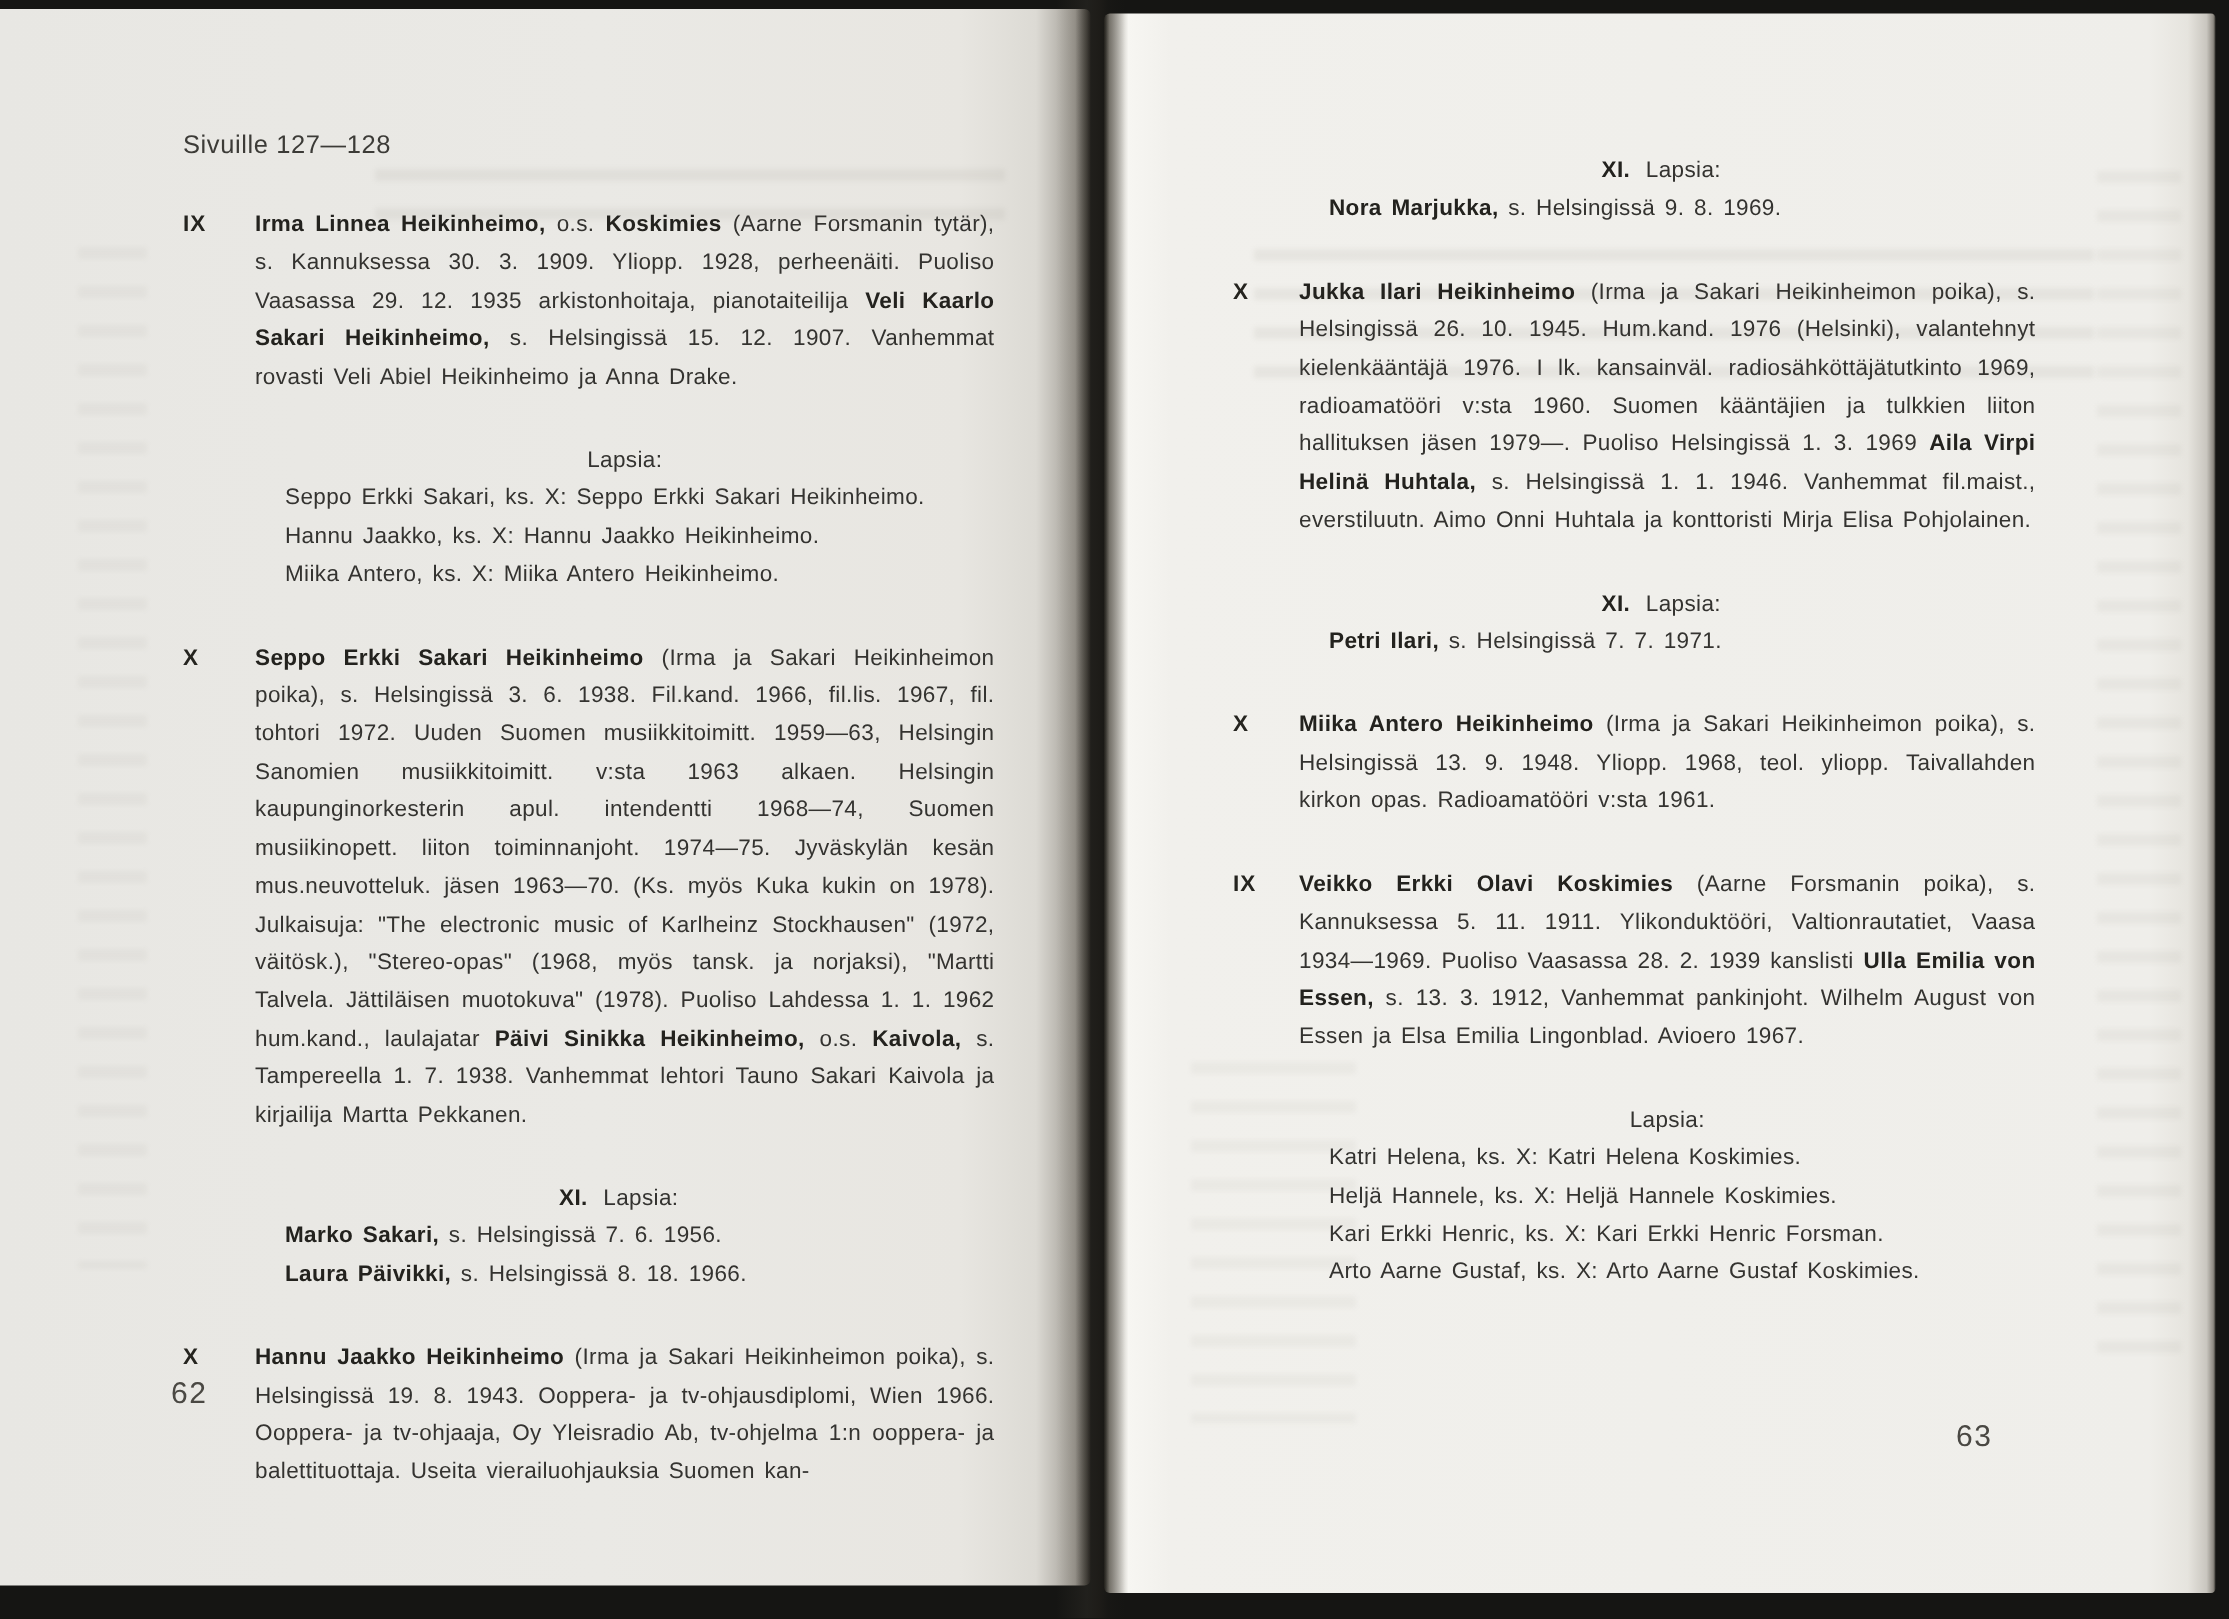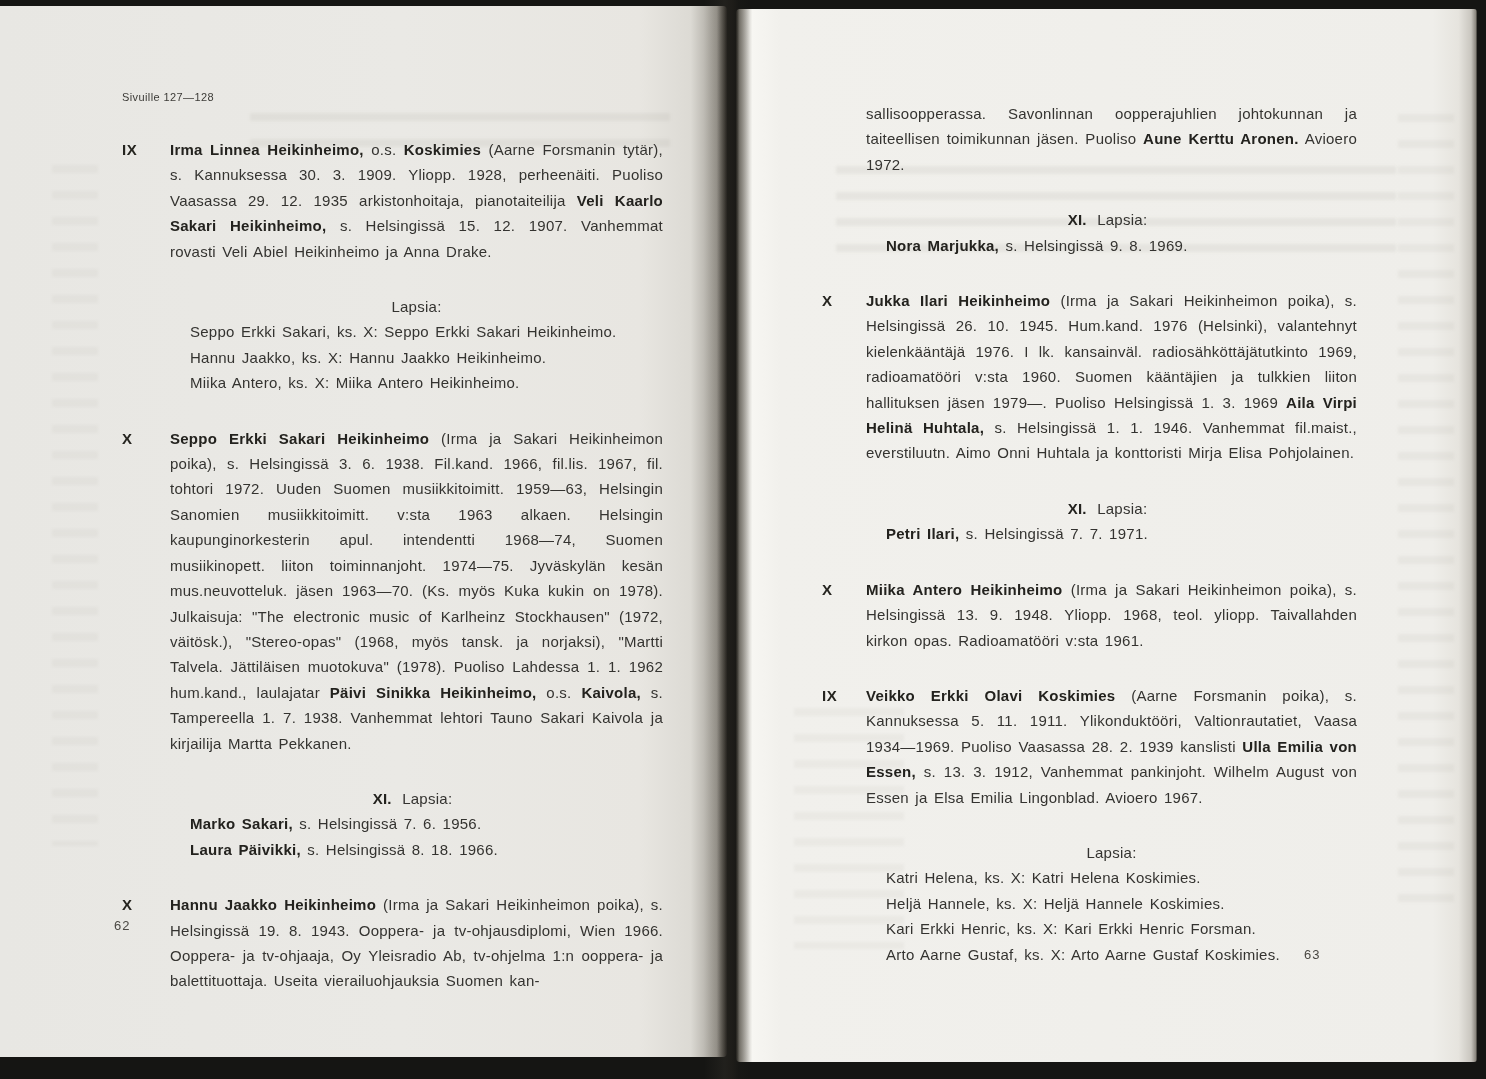--- a/index.html
+++ b/index.html
@@ -16,33 +16,33 @@
   }
   .page-right{
     left:736px;top:9px;width:741px;height:1053px;
     background:linear-gradient(90deg,#27251f 0%,#8f8b82 0.5%,#f7f6f2 2.2%,#f1f0ec 6%,#efeeea 94%,#e6e4de 97.5%,#c9c6bf 99.2%,#8e8a82 99.8%,#3a3833 100%);
     border-radius:4px 3px 3px 4px;
   }
   .content{position:relative;}
   .page-left .content{padding:78px 64px 0 122px;}
   .page-right .content{padding:92px 120px 0 86px;}
   .page-header{
-    font-size:11px;letter-spacing:.4px;color:#3c3b37;
+    font-size:17px;letter-spacing:.4px;color:#3c3b37;
     margin:0 0 27px 0;line-height:26px;
   }
   .entry{display:flex;margin-bottom:30px;font-size:15px;line-height:25.4px;letter-spacing:.25px;word-spacing:2px;}
   .entry:last-child{margin-bottom:0;}
   .gen-label{flex:none;width:48px;font-weight:bold;color:#25241f;letter-spacing:.6px;}
   .page-right .gen-label{width:44px;}
   .entry-body{flex:1;text-align:justify;}
   .bold{font-weight:bold;color:#23221e;}
   .children-heading{text-align:center;}
   .children-heading .xi-label{margin-left:-8px;margin-right:4px;}
   .child-item{margin-left:20px;text-align:left;}
-  .page-num{position:absolute;font-size:13px;letter-spacing:1px;color:#4a4843;}
+  .page-num{position:absolute;font-size:20px;letter-spacing:1px;color:#4a4843;}
   .page-num-left{left:114px;top:912px;}
   .page-num-right{left:568px;top:938px;}
   .ghost{
     position:absolute;pointer-events:none;opacity:.33;filter:blur(1.6px);
     background:repeating-linear-gradient(180deg,transparent 0 9px,rgba(158,154,144,.38) 9px 17px,transparent 17px 26px);
   }
   .gutter-shadow{
     position:absolute;left:704px;top:0;width:46px;height:1079px;pointer-events:none;
     background:linear-gradient(90deg,rgba(60,57,50,0) 0%,rgba(70,66,58,.25) 45%,rgba(32,30,26,.8) 62%,rgba(32,30,26,.25) 75%,rgba(255,255,255,0) 100%);
   }
@@ -93,24 +93,20 @@
   </div>
 
   <div class="page page-right">
     <div class="ghost" style="left:100px;top:148px;width:560px;height:96px;"></div>
     <div class="ghost" style="left:662px;top:96px;width:56px;height:800px;opacity:.26;"></div>
     <div class="ghost" style="left:58px;top:690px;width:110px;height:250px;opacity:.22;"></div>
     <div class="content">
       <div>
           <div class="entry">
             <div class="gen-label"></div>
-            <div class="entry-body"><span>sallisoopperassa. Savonlinnan oopperajuhlien johtokunnan ja taiteellisen toimikunnan jäsen. Puoliso </span><span class="bold">Aune Kerttu Aronen.</span><span> Avioero 1972.</span></div>
-          </div>
-          <div class="entry">
-            <div class="gen-label"></div>
             <div class="entry-body">
               <div class="children-heading"><span class="bold xi-label">XI.</span><span> Lapsia:</span></div>
               <div class="child-item"><span class="bold">Nora Marjukka,</span><span> s. Helsingissä 9. 8. 1969.</span></div>
             </div>
           </div>
           <div class="entry">
             <div class="gen-label">X</div>
             <div class="entry-body"><span class="bold">Jukka Ilari Heikinheimo</span><span> (Irma ja Sakari Heikinheimon poika), s. Helsingissä 26. 10. 1945. Hum.kand. 1976 (Helsinki), valantehnyt kielenkääntäjä 1976. I lk. kansainväl. radiosähköttäjätutkinto 1969, radioamatööri v:sta 1960. Suomen kääntäjien ja tulkkien liiton hallituksen jäsen 1979—. Puoliso Helsingissä 1. 3. 1969 </span><span class="bold">Aila Virpi Helinä Huhtala,</span><span> s. Helsingissä 1. 1. 1946. Vanhemmat fil.maist., everstiluutn. Aimo Onni Huhtala ja konttoristi Mirja Elisa Pohjolainen.</span></div>
           </div>
           <div class="entry">

